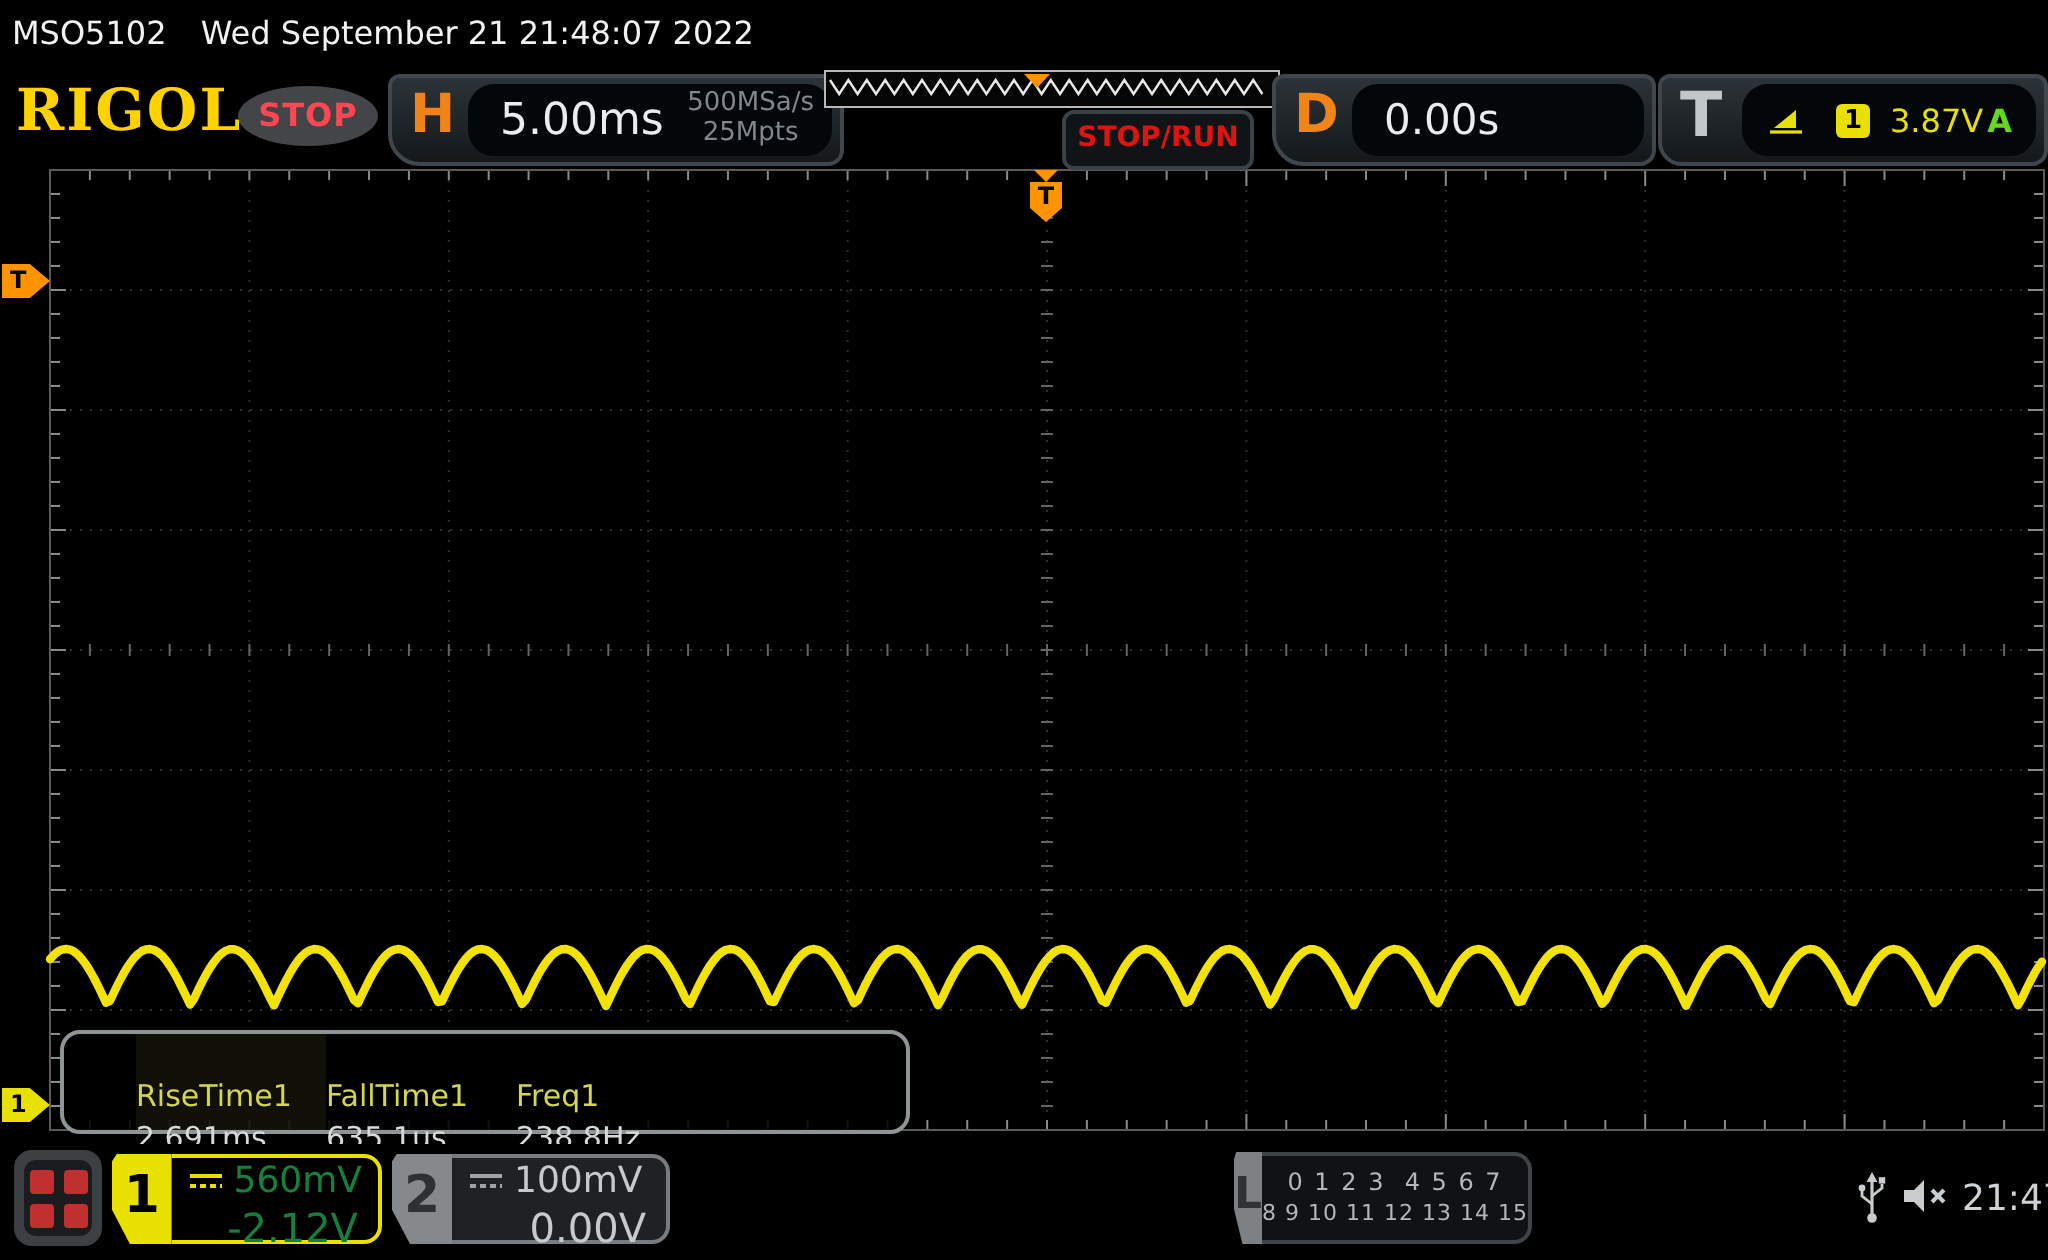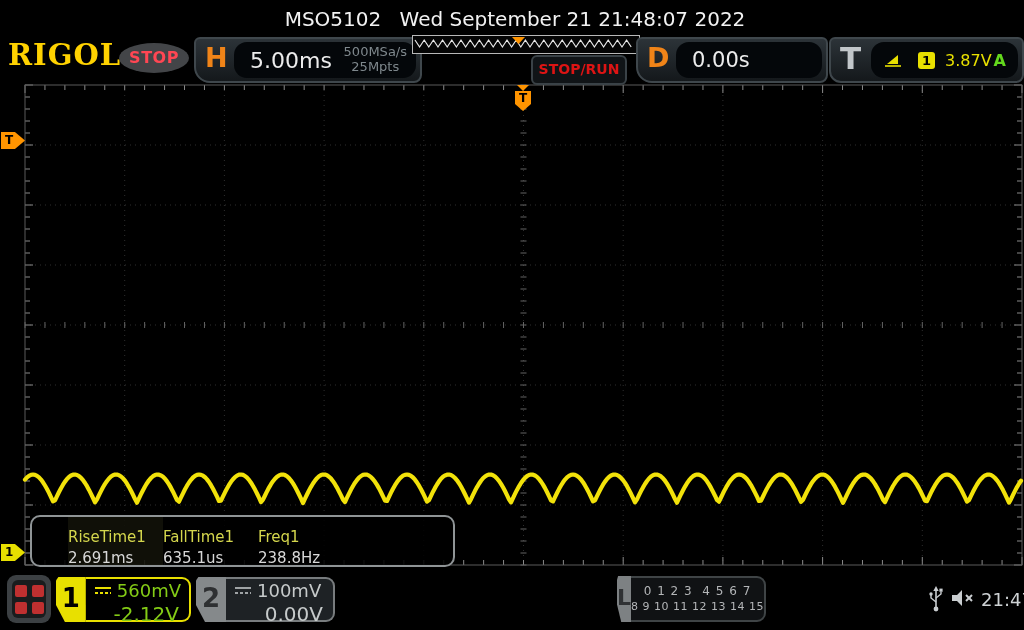--- a/index.html
+++ b/index.html
@@ -2,21 +2,21 @@
 <html><head>
 <meta charset="utf-8">
 <style>
   html,body{margin:0;padding:0;background:#000;}
   body{width:1024px;height:630px;position:relative;overflow:hidden;
        font-family:"DejaVu Sans","Liberation Sans",sans-serif;
        -webkit-font-smoothing:antialiased;}
   .abs{position:absolute;}
 
   
-  #titlebar{left:0;top:0;width:1024px;height:32px;color:#f2f2f2;font-size:20px;text-align:center;}
+  #titlebar{left:0;top:0;width:1024px;height:32px;color:#f2f2f2;font-size:16px;}
   #titlebar span{display:inline-block;margin-top:7px;}
   #tb-model{margin-left:6px;}
   #tb-date{margin-left:12px;}
 
   
   #header{left:0;top:32px;width:889px;height:50px;background:#000;}
   #logo{left:8px;top:6px;font-family:"DejaVu Serif","Liberation Serif",serif;
         font-weight:900;font-size:29px;color:#ffd200;letter-spacing:1px;}
   #run-state{left:119px;top:11px;width:70px;height:30px;background:#434548;
              border-radius:50%;text-align:center;line-height:30px;
@@ -55,41 +55,41 @@
       clip-path:polygon(0 0,58% 0,100% 50%,58% 100%,0 100%);
       color:#000;font-size:12px;font-weight:bold;text-align:left;line-height:17px;}
   .side-marker span{display:inline-block;margin-left:4px;}
   #trig-level-marker{left:1px;top:132px;background:#ff9400;}
   #ch1-marker{left:1px;top:544px;background:#e8e000;}
   #trig-pos-marker{left:513px;top:85px;width:20px;height:27px;}
 
   
   #meas-panel{left:30px;top:515px;width:421px;height:48px;background:rgba(0,0,0,.88);
               border:2px solid #8f9496;border-radius:10px;display:flex;}
-  .meas-col{width:95px;padding-top:11px;}
+  .meas-col{width:95px;padding-top:22px;}
   .meas-col:first-child{margin-left:36px;background:rgba(230,230,120,.07);}
   .meas-label{color:#d4d64d;font-size:15px;}
   .meas-value{color:#d8d8d8;font-size:15px;margin-top:3px;}
 
   
   #bottombar{left:0;top:572px;width:1024px;height:58px;background:#000;}
   #menu-icon{left:7px;top:3px;width:44px;height:48px;background:#3c4043;border-radius:9px;}
   #menu-icon .inner{position:absolute;inset:5px;background:#1a1c1d;border-radius:6px;
        display:grid;grid-template-columns:12px 12px;grid-template-rows:12px 12px;
        gap:5px;justify-content:center;align-content:center;}
   #menu-icon .sq{background:#c03030;border-radius:2px;}
   .ch-badge{top:5px;height:45px;display:flex;}
   .ch-tab{width:30px;font-weight:bold;font-size:26px;text-align:center;line-height:42px;
           clip-path:polygon(8% 0,100% 0,100% 100%,30% 100%,0 62%,0 8%);}
   .ch-box{flex:1;border-radius:0 9px 9px 0;padding:1px 8px 0 8px;box-sizing:border-box;}
   .ch-row1{display:flex;align-items:center;gap:5px;font-size:18px;}
   .ch-row2{text-align:right;font-size:20px;margin-top:1px;padding-right:2px;}
   #ch1-badge{left:56px;width:135px;}
   #ch1-badge .ch-tab{background:#e8e000;color:#000;}
-  #ch1-badge .ch-box{background:#000;border:2px solid #e8e000;border-left:none;color:#84cc16;}
+  #ch1-badge .ch-box{background:#000;border:2px solid #e8e000;border-left:none;color:#15803d;}
   #ch2-badge{left:196px;width:139px;}
   #ch2-badge .ch-tab{background:#85898b;color:#2e3032;}
   #ch2-badge .ch-box{background:#1e2225;border:2px solid #787c7e;border-left:none;color:#c6caca;}
   #logic-badge{left:617px;top:4px;width:128px;height:46px;display:flex;}
   #logic-badge .ch-tab{background:#7d8183;color:#303234;font-size:22px;line-height:44px;}
   #logic-box{flex:1;background:#101214;border:2px solid #3f4446;border-left:none;
              border-radius:0 9px 9px 0;padding-top:5px;}
   .logic-row{color:#b4b6b8;font-size:12px;text-align:center;white-space:pre;
              letter-spacing:1px;line-height:16px;}
   .logic-row.r2{font-size:11px;letter-spacing:.5px;}

